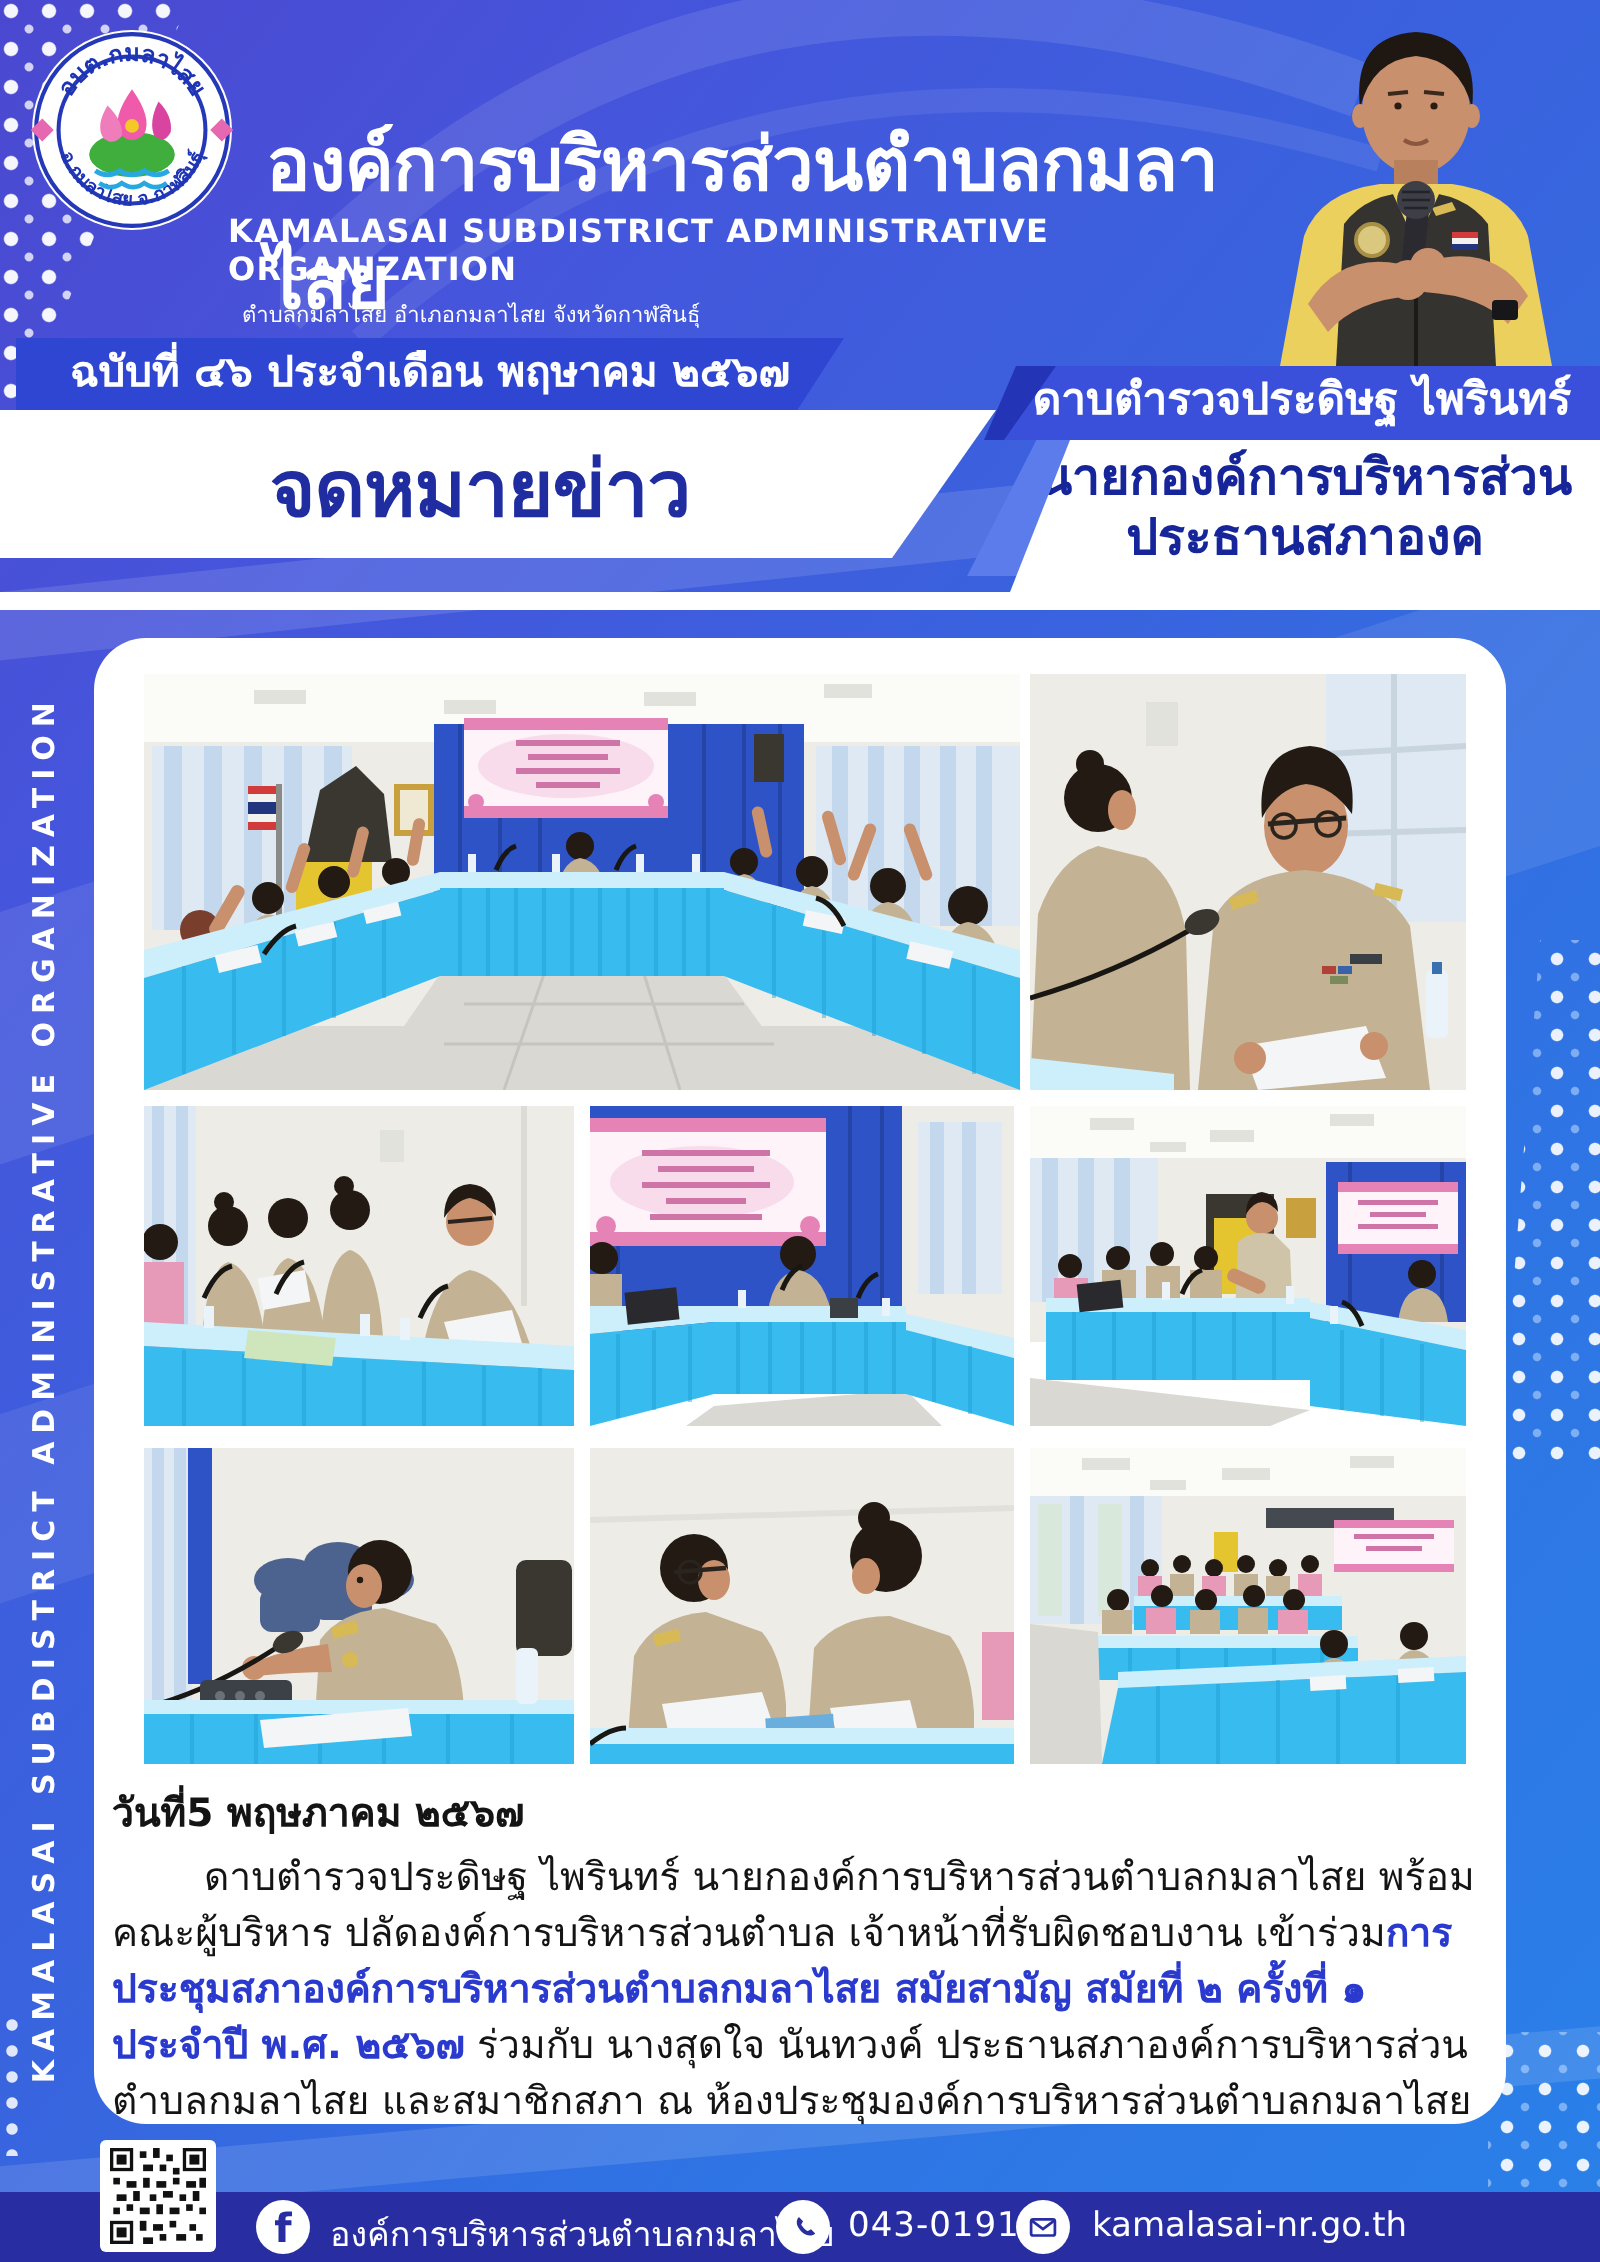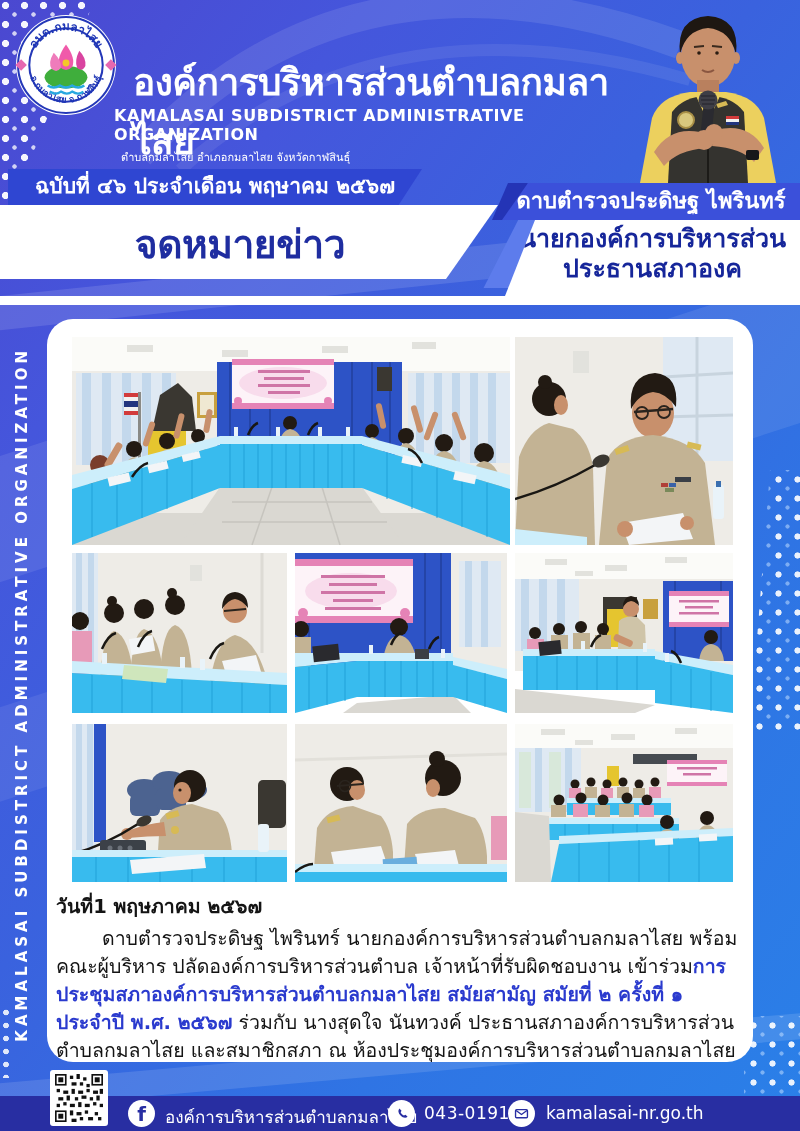--- a/index.html
+++ b/index.html
@@ -778,21 +778,21 @@
           <line x1="184" y1="114" x2="184" y2="158"></line>
         </g>
       <g class="c-wht">
           <rect x="140" y="114" width="18" height="7" transform="rotate(-3 149 117)"></rect>
           <rect x="184" y="110" width="18" height="7" transform="rotate(-3 193 113)"></rect>
         </g>
     </svg>
   </div>
 
   <div class="abs article">
-    <div class="date-line">วันที่1 พฤษภาคม ๒๕๖๗</div>
+    <div class="date-line">วันที่5 พฤษภาคม ๒๕๖๗</div>
     <p><span>ดาบตำรวจประดิษฐ ไพรินทร์ นายกองค์การบริหารส่วนตำบลกมลาไสย พร้อมคณะผู้บริหาร ปลัดองค์การบริหารส่วนตำบล เจ้าหน้าที่รับผิดชอบงาน เข้าร่วม</span><span class="hl">การประชุมสภาองค์การบริหารส่วนตำบลกมลาไสย สมัยสามัญ สมัยที่ ๒ ครั้งที่ ๑ ประจำปี พ.ศ. ๒๕๖๗</span><span> ร่วมกับ นางสุดใจ นันทวงค์ ประธานสภาองค์การบริหารส่วนตำบลกมลาไสย และสมาชิกสภา ณ ห้องประชุมองค์การบริหารส่วนตำบลกมลาไสย</span></p>
   </div>
 
   <div class="abs qr-box">
     <svg viewBox="0 0 29 29" width="100%" height="100%">
       <rect width="29" height="29" fill="#fff"></rect>
       <g fill="#111">
         <rect x="0" y="0" width="7" height="7"></rect>
           <rect x="22" y="0" width="7" height="7"></rect>
           <rect x="0" y="22" width="7" height="7"></rect>

